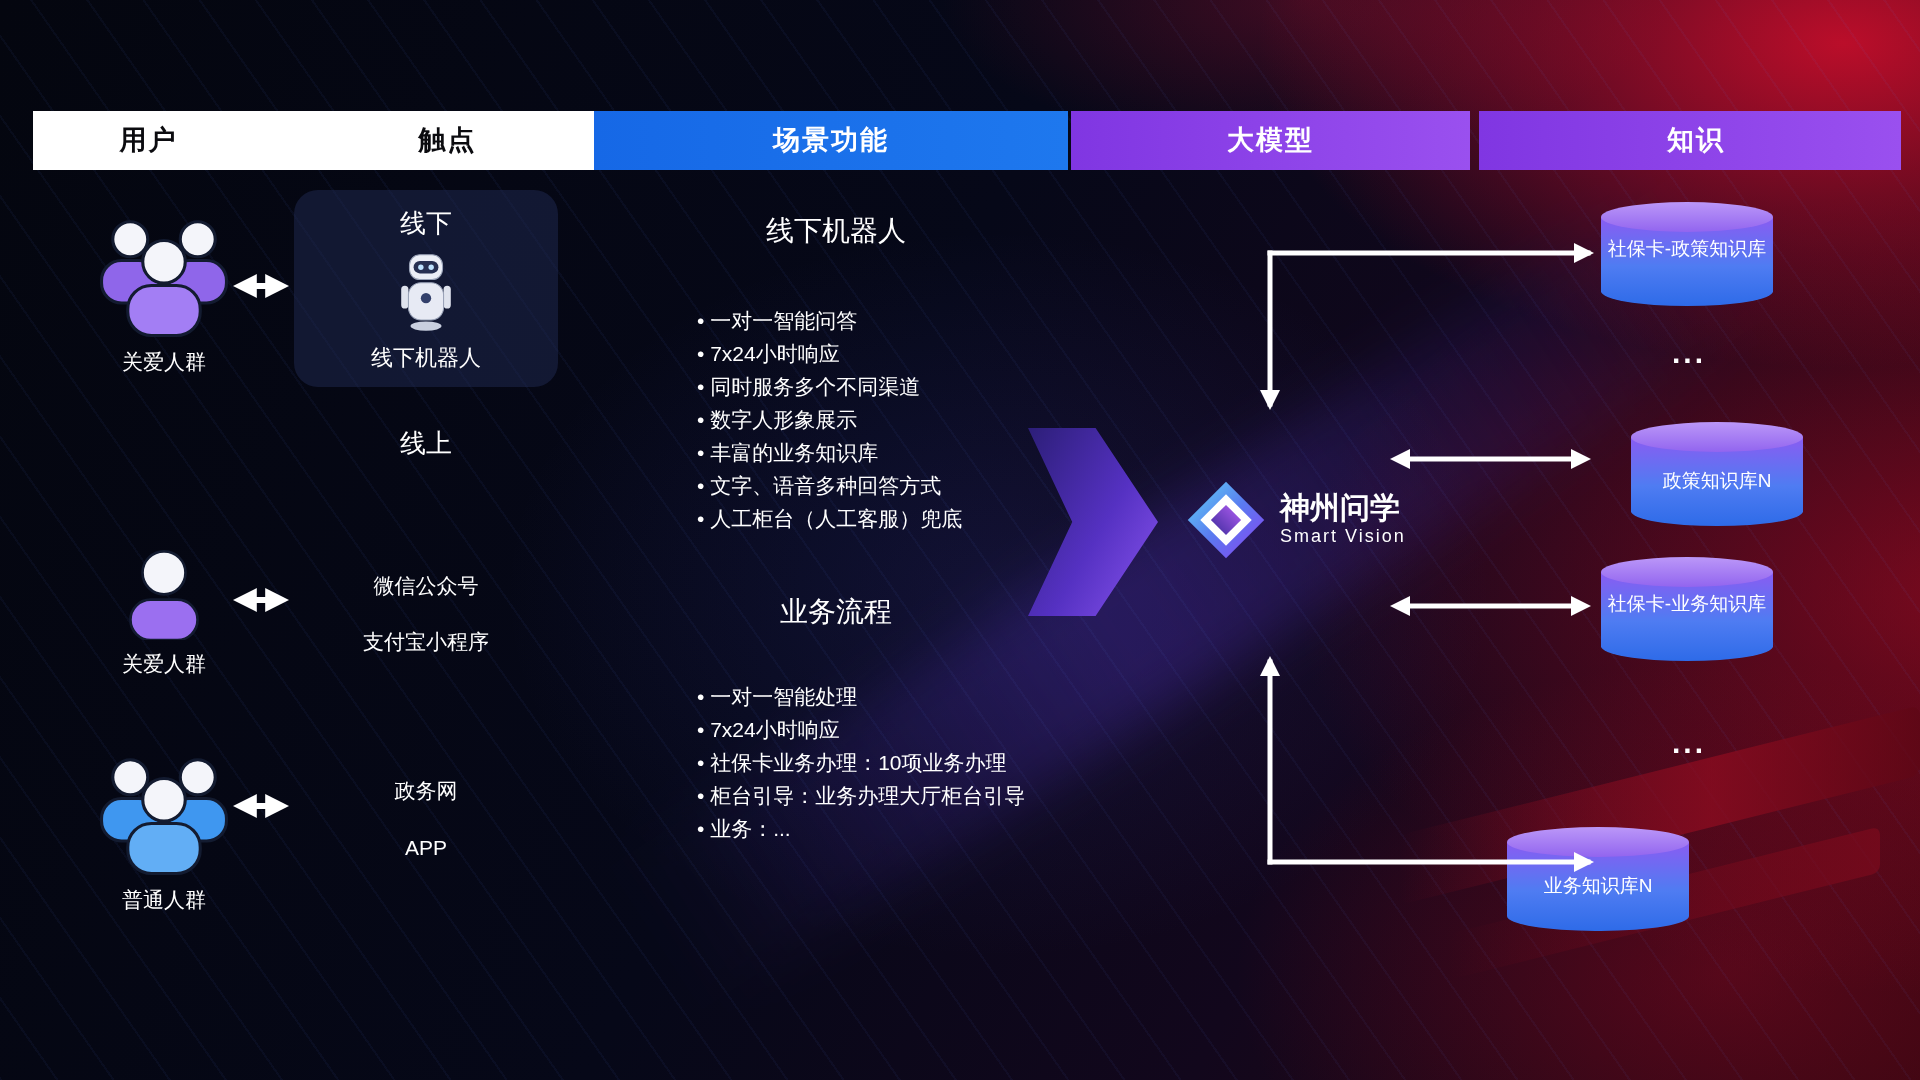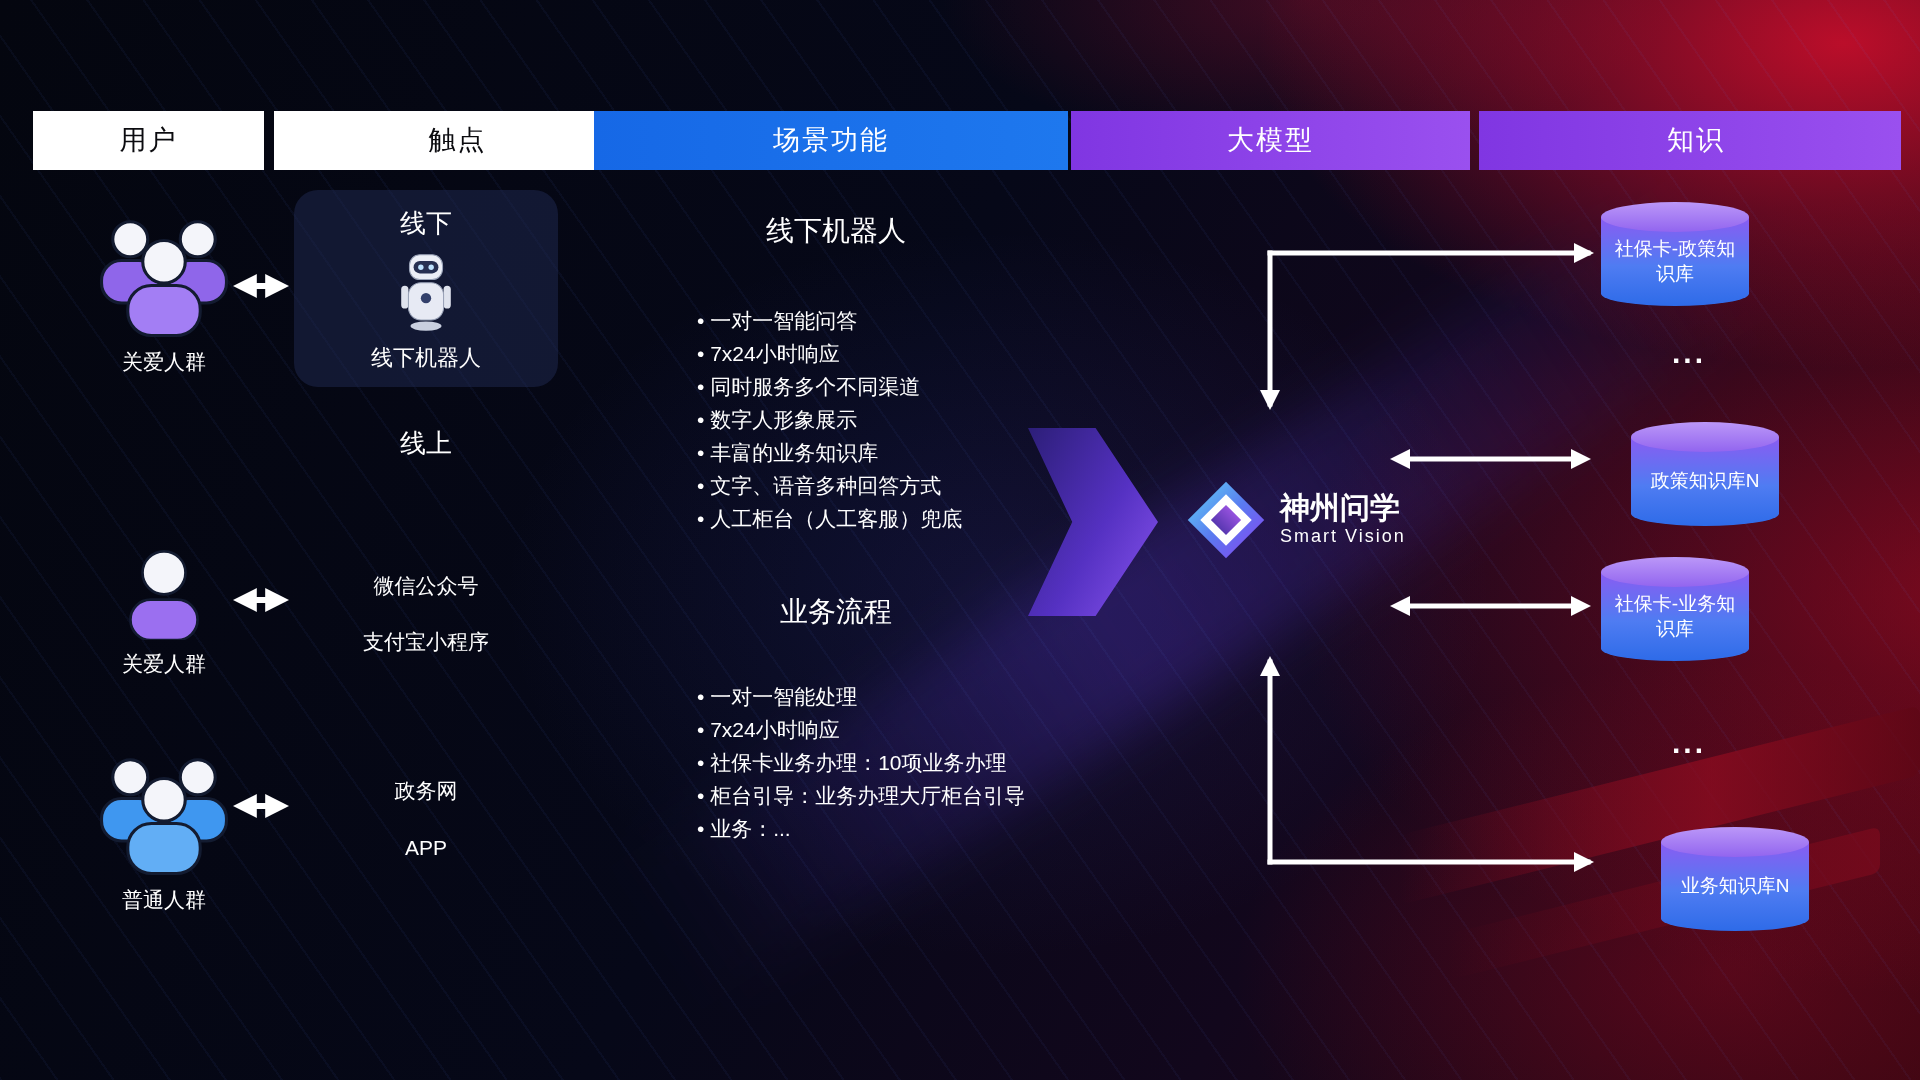--- a/index.html
+++ b/index.html
@@ -21,21 +21,21 @@
   .streaks{position:absolute;inset:0;z-index:1;
     background:repeating-linear-gradient(55deg,rgba(90,130,255,.05) 0 2px,transparent 2px 46px);}
   .swoosh{position:absolute;z-index:1;opacity:.75;}
   .swoosh-1{right:0;top:770px;width:520px;height:70px;transform:skewY(-14deg);
     background:linear-gradient(90deg,rgba(120,8,25,0),#8e0c20 60%,#5e0715);border-radius:10px;}
   .swoosh-2{right:40px;top:880px;width:430px;height:46px;transform:skewY(-14deg);
     background:linear-gradient(90deg,rgba(120,8,25,0),#7a0a1c);border-radius:8px;}
 
   
   .hdr{position:absolute;top:111px;height:59px;line-height:59px;text-align:center;
-    font-size:27px;font-weight:400;z-index:3;letter-spacing:2px;}
+    font-size:27px;font-weight:700;z-index:3;letter-spacing:2px;}
   .hdr-white{background:#ffffff;color:#0b0b0f;}
   .hdr-blue{background:linear-gradient(90deg,#1668e6,#1e78ee);color:#fff;}
   .hdr-purple{background:linear-gradient(90deg,#8036e2,#9a50ef);color:#fff;}
 
   
   .user-block{position:absolute;left:88px;width:152px;text-align:center;z-index:3;}
   .user-label{margin-top:6px;font-size:21px;color:#fff;}
 
   
   .offline-card{position:absolute;left:294px;top:190px;width:264px;height:197px;z-index:3;
@@ -59,21 +59,21 @@
     background:linear-gradient(120deg,#2c1e78 0%,#5531c2 55%,#8a55f0 100%);
     clip-path:polygon(0 0,52% 0,100% 50%,52% 100%,0 100%,34% 50%);
     filter:drop-shadow(0 0 18px rgba(110,60,230,.45));}
 
   
   .model{position:absolute;left:1186px;top:480px;display:flex;align-items:center;gap:14px;z-index:3;}
   .model-name{font-size:30px;font-weight:700;line-height:32px;}
   .model-sub{font-size:18px;letter-spacing:2px;line-height:24px;}
 
   
-  .cyl{position:absolute;width:148px;height:104px;z-index:3;}
+  .cyl{position:absolute;width:172px;height:104px;z-index:3;}
   .cyl-top{position:absolute;top:0;left:0;width:100%;height:30px;border-radius:50%;
     background:linear-gradient(180deg,#bb97f8,#9265ef);z-index:2;}
   .cyl-body{position:absolute;top:15px;left:0;width:100%;height:89px;
     background:linear-gradient(180deg,#8a5cf2 0%,#4f7cf2 55%,#2e6be8 100%);
     border-radius:0 0 88px 88px / 0 0 15px 15px;}
   .cyl-label{position:absolute;top:34px;left:6px;right:6px;text-align:center;
     color:#fff;font-size:19px;line-height:25px;z-index:3;}
   .k-ellipsis{position:absolute;left:1601px;width:176px;text-align:center;z-index:3;
     font-size:30px;font-weight:700;letter-spacing:3px;}
 
@@ -83,21 +83,21 @@
 <body>
 
 <div class="canvas">
 
   <div class="beam"></div>
   <div class="streaks"></div>
   <div class="swoosh swoosh-1"></div>
   <div class="swoosh swoosh-2"></div>
 
   <div class="hdr hdr-white" style="left:33px;width:231px;">用户</div>
-  <div class="hdr hdr-white" style="left:274px;width:319px;padding-left:24px;">触点</div>
+  <div class="hdr hdr-white" style="left:264px;width:319px;padding-left:24px;">触点</div>
   <div class="hdr hdr-blue" style="left:594px;width:474px;">场景功能</div>
   <div class="hdr hdr-purple" style="left:1071px;width:399px;">大模型</div>
   <div class="hdr hdr-purple" style="left:1479px;width:410px;padding-left:12px;">知识</div>
 
   <div class="user-block" style="top:208px;">
     <svg width="150" height="130" viewBox="0 0 120 104">
       <g stroke="#131b30" stroke-width="2.5">
         <rect x="10" y="42" width="46" height="34" rx="16" fill="#8f66ea"></rect>
         <circle cx="33" cy="25" r="14" fill="#f4f5fa"></circle>
         <rect x="64" y="42" width="46" height="34" rx="16" fill="#8f66ea"></rect>
@@ -210,21 +210,21 @@
     <div class="cyl-top"></div>
     <div class="cyl-body"></div>
     <div class="cyl-label" style="top:46px;">政策知识库N</div>
   </div>
   <div class="cyl" style="left:1601px;top:557px;">
     <div class="cyl-top"></div>
     <div class="cyl-body"></div>
     <div class="cyl-label">社保卡-业务知识库</div>
   </div>
   <div class="k-ellipsis" style="top:726px;">...</div>
-  <div class="cyl" style="left:1661px;top:827px;">
+  <div class="cyl" style="left:1507px;top:827px;padding-left:10px;">
     <div class="cyl-top"></div>
     <div class="cyl-body"></div>
     <div class="cyl-label" style="top:46px;">业务知识库N</div>
   </div>
 
   <svg class="overlay" width="1920" height="1080" viewBox="0 0 1920 1080">
     <defs>
       <marker id="mA" viewBox="0 0 10 10" refX="7" refY="5" markerWidth="4" markerHeight="4" orient="auto-start-reverse">
         <path d="M0 0 L10 5 L0 10 Z" fill="#ffffff"></path>
       </marker>

